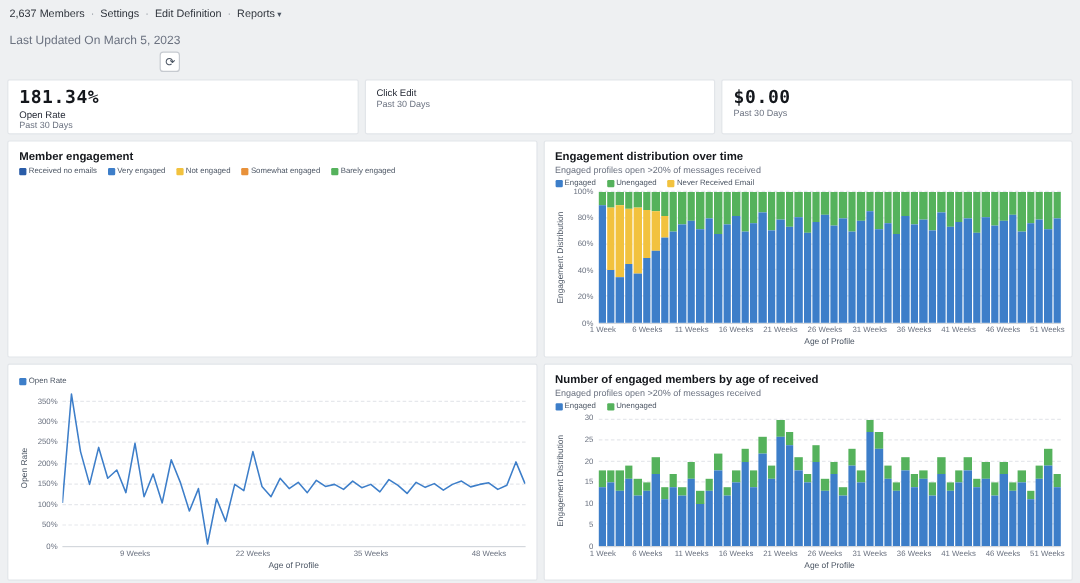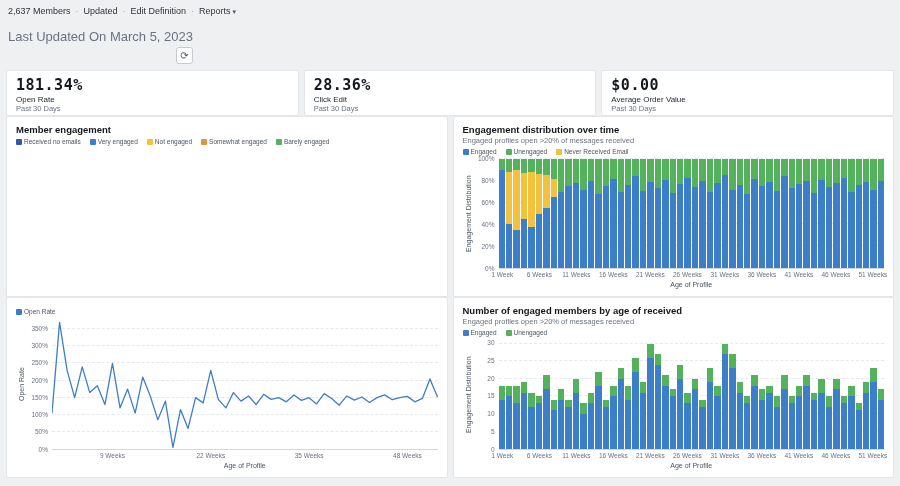--- a/index.html
+++ b/index.html
@@ -10,30 +10,30 @@
   
   .topnav{font-size:9px;color:#2f343c;padding:4px 6px 2px;display:flex;gap:5px;align-items:center}
   .topnav a{color:#2f343c;text-decoration:none}
   .sep{color:#9aa0a8}
   .caret{font-size:7px;color:#4b5563;margin-left:2px}
   
   .filter-row{display:flex;justify-content:space-between;align-items:flex-start;padding:3px 6px 6px}
   .filter-left label{font-size:8px;color:#374151;display:block;margin-bottom:3px}
   .select{width:104px;height:16px;border:1px solid #c6cad0;background:#fff;border-radius:2px;font-size:8px;color:#374151;display:flex;align-items:center;justify-content:space-between;padding:0 4px;cursor:pointer}
   .filter-right{display:flex;flex-direction:column;align-items:flex-end;gap:3px;padding-top:8px}
-  .lu{font-size:13px;color:#6b7280}
+  .lu{font-size:10px;color:#6b7280}
   .refresh{width:17px;height:17px;border:1px solid #c6cad0;background:#fff;border-radius:3px;font-size:10px;color:#4b5563;display:flex;align-items:center;justify-content:center;cursor:pointer}
   
   .card{background:#fff;border:1px solid #e2e5e9;border-radius:2px}
   .kpi-row{display:flex;gap:5px;padding:0 4px}
   .kpi{flex:1;padding:5px 9px;height:46px}
   .kpi-value{font-family:"DejaVu Sans Mono",monospace;font-size:15px;font-weight:700;color:#14171c;letter-spacing:.5px}
   .kpi-label{font-size:8px;color:#1f2430;margin-top:1px}
   .kpi-sub{font-size:7.5px;color:#6b7280}
-  .charts-row{display:flex;gap:5px;padding:0 4px;}
+  .charts-row{display:flex;gap:5px;padding:0 4px;margin-top:5px}
   .chart-card{flex:1;height:181px;padding:7px 9px 6px;display:flex;flex-direction:column}
   .chart-title{font-size:9.5px;font-weight:700;color:#14171c}
   .chart-sub{font-size:7.5px;color:#6b7280;margin-top:1px}
   .legend{display:flex;gap:9px;margin-top:3px;flex-wrap:wrap}
   .lg-item{display:inline-flex;align-items:center;gap:2px;font-size:6.5px;color:#4b5563;cursor:pointer;white-space:nowrap}
   .sw{width:6px;height:6px;border-radius:1px;display:inline-block}
   
   .chart-grid{flex:1;display:grid;grid-template-columns:10px 26px 1fr;grid-template-rows:1fr 11px 10px;margin-top:4px;min-height:0}
   .ylab{grid-row:1;grid-column:1;writing-mode:vertical-rl;transform:rotate(180deg);font-size:7px;color:#4b5563;display:flex;align-items:center;justify-content:center}
   .yticks{grid-row:1;grid-column:2;position:relative;font-size:6.5px;color:#6b7280}
@@ -55,21 +55,21 @@
   .donut-label{font-size:7px;color:#6b7280}
 </style>
 </head>
 <body>
 
 <div class="page">
 
   <nav class="topnav">
     <span>2,637 Members</span>
     <span class="sep">·</span>
-    <a>Updated</a>
+    <a>Settings</a>
     <span class="sep">·</span>
     <a>Edit Definition</a>
     <span class="sep">·</span>
     <a><span>Reports</span><span class="caret">▾</span></a>
   </nav>
 
   <div class="filter-row">
     <div class="filter-right">
       <span class="lu">Last Updated On March 5, 2023</span>
       <button class="refresh">
@@ -78,27 +78,25 @@
     </div>
   </div>
 
   <div class="kpi-row">
     <section class="card kpi">
       <div class="kpi-value">181.34%</div>
       <div class="kpi-label">Open Rate</div>
       <div class="kpi-sub">Past 30 Days</div>
     </section>
     <section class="card kpi">
-      <div class="kpi-value">28.36%</div>
       <div class="kpi-label">Click Edit</div>
       <div class="kpi-sub">Past 30 Days</div>
     </section>
     <section class="card kpi">
       <div class="kpi-value">$0.00</div>
-      <div class="kpi-label">Average Order Value</div>
       <div class="kpi-sub">Past 30 Days</div>
     </section>
   </div>
 
   <div class="charts-row">
 
     <section class="card chart-card">
       <h3 class="chart-title">Member engagement</h3>
       <div class="legend">
           <span class="lg-item">

